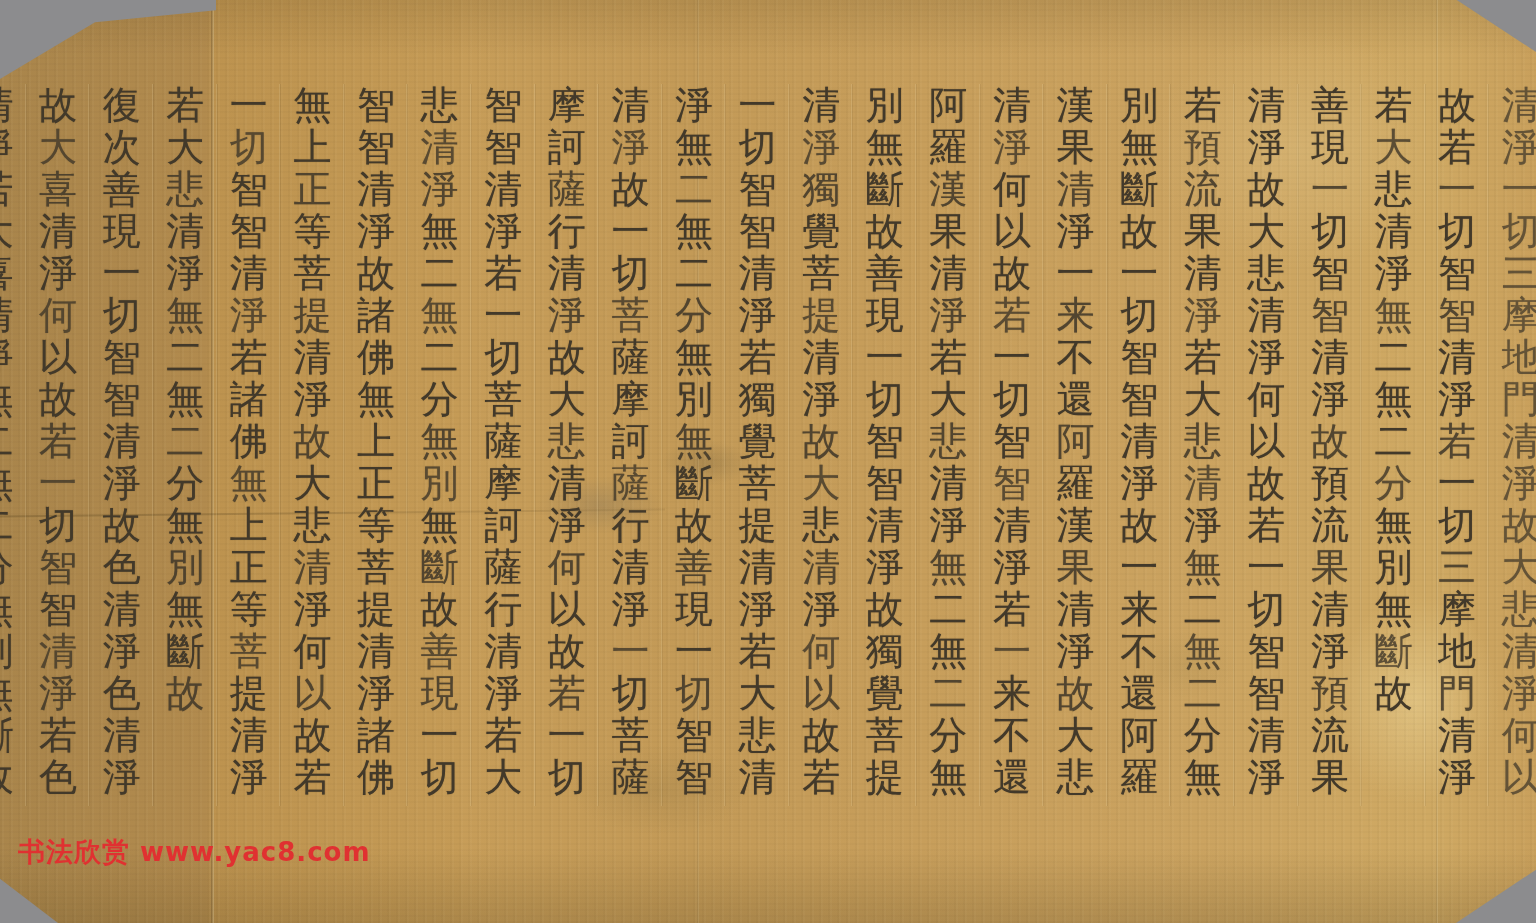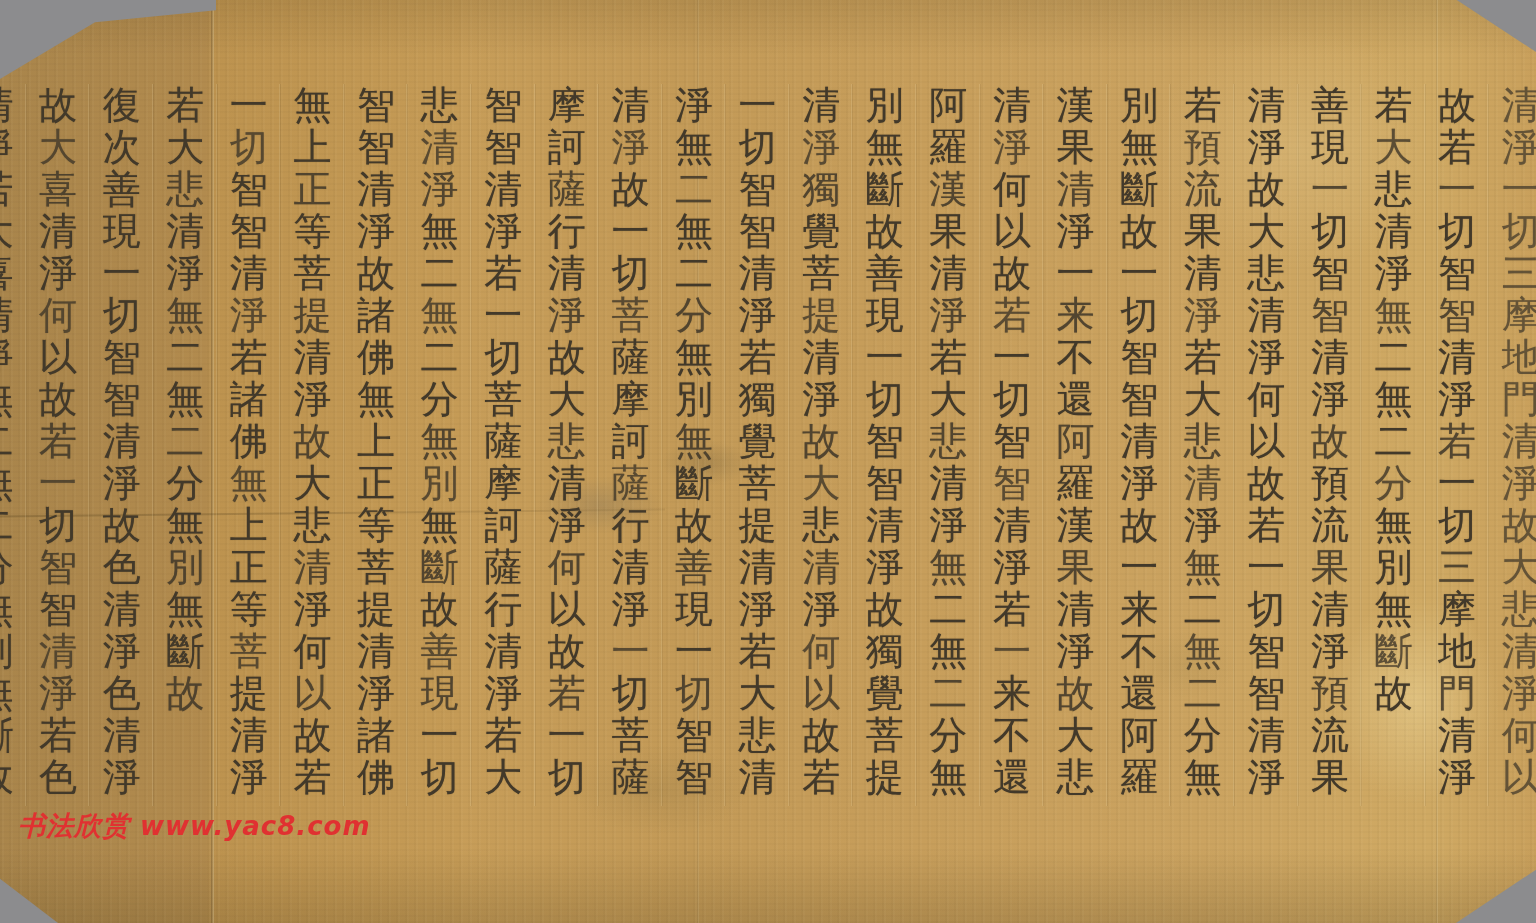--- a/index.html
+++ b/index.html
@@ -49,22 +49,22 @@
     border-left:1px solid rgba(70,50,20,.08);
     box-shadow:inset -1px 0 0 rgba(246,230,185,.18);}
   .ch{height:42px;width:44px;font-size:38px;line-height:42px;text-align:center;
     color:#42392a;text-shadow:0 0 1px rgba(58,48,30,.55);
     font-family:"DejaVu Serif","DejaVu Sans",serif;}
   .col:nth-child(2n) .ch:nth-child(3n){opacity:.88;}
   .col:nth-child(3n) .ch:nth-child(4n+2){opacity:.82;}
   .col:nth-child(1) .ch{opacity:.75;}
 
   
-  #watermark{position:absolute;left:18px;top:808px;white-space:nowrap;
-    color:#e03131;font-weight:bold;letter-spacing:1px;font-style:italic;}
+  #watermark{position:absolute;left:18px;top:834px;white-space:nowrap;
+    color:#e03131;font-weight:bold;letter-spacing:1px;}
   #watermark .cn{font-size:27px;font-family:"DejaVu Sans",sans-serif;}
   #watermark .url{font-size:26px;margin-left:10px;font-family:"DejaVu Sans",sans-serif;}
 </style>
 </head>
 <body>
 
 <div id="scan">
   <div id="paper"></div>
 
   <div class="seam" id="seam-left"></div>

